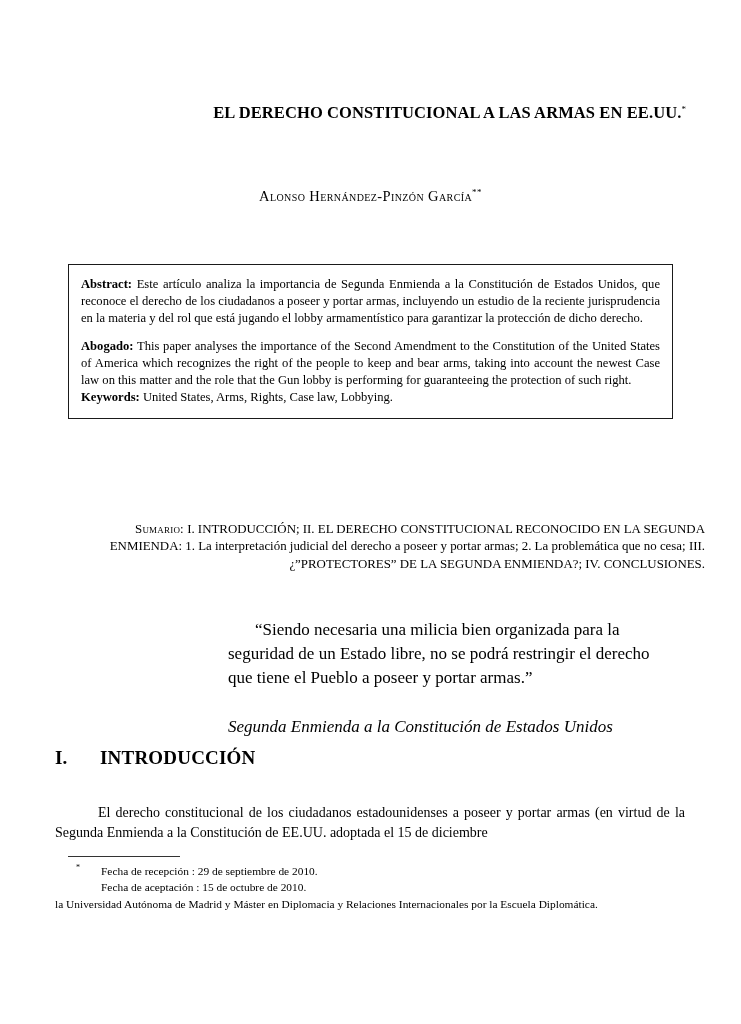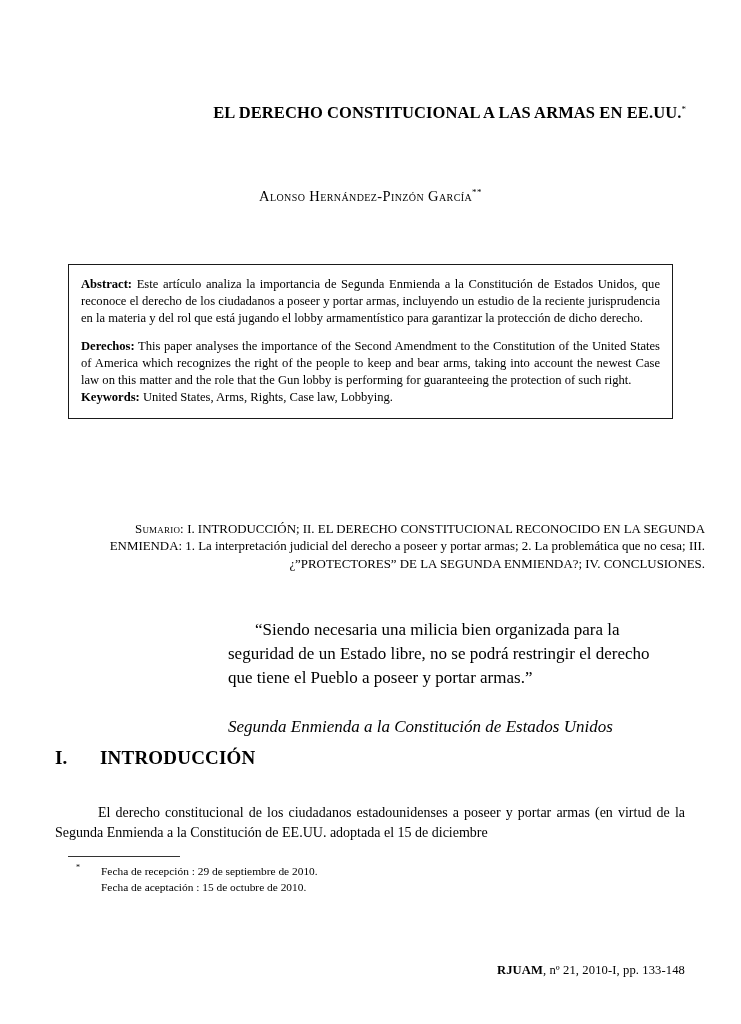--- a/index.html
+++ b/index.html
@@ -210,21 +210,21 @@
 
   <h1 class="doc-title"><span>EL DERECHO CONSTITUCIONAL A LAS ARMAS EN EE.UU.</span><span class="sup">*</span></h1>
 
   <p class="author-line"><span>Alonso Hernández-Pinzón García</span><span class="sup">**</span></p>
 
   <div class="abstract-box">
     <div class="abstract-block">
       <p><span class="lead">Abstract:</span><span> Este artículo analiza la importancia de Segunda Enmienda a la Constitución de Estados Unidos, que reconoce el derecho de los ciudadanos a poseer y portar armas, incluyendo un estudio de la reciente jurisprudencia en la materia y del rol que está jugando el lobby armamentístico para garantizar la protección de dicho derecho.</span></p>
     </div>
     <div class="abstract-block">
-      <p><span class="lead">Derechos:</span><span> This paper analyses the importance of the Second Amendment to the Constitution of the United States of America which recognizes the right of the people to keep and bear arms, taking into account the newest Case law on this matter and the role that the Gun lobby is performing for guaranteeing the protection of such right.</span></p>
+      <p><span class="lead">Abogado:</span><span> This paper analyses the importance of the Second Amendment to the Constitution of the United States of America which recognizes the right of the people to keep and bear arms, taking into account the newest Case law on this matter and the role that the Gun lobby is performing for guaranteeing the protection of such right.</span></p>
       <p><span class="lead">Keywords:</span><span> United States, Arms, Rights, Case law, Lobbying.</span></p>
     </div>
   </div>
 
   <p class="sumario"><span class="label">Sumario:</span><span> I. INTRODUCCIÓN; II. EL DERECHO CONSTITUCIONAL RECONOCIDO EN LA SEGUNDA ENMIENDA: 1. La interpretación judicial del derecho a poseer y portar armas; 2. La problemática que no cesa; III. ¿”PROTECTORES” DE LA SEGUNDA ENMIENDA?; IV. CONCLUSIONES.</span></p>
 
   <div class="epigraph">
     <p class="quote-text">“Siendo necesaria una milicia bien organizada para la seguridad de un Estado libre, no se podrá restringir el derecho que tiene el Pueblo a poseer y portar armas.”</p>
     <p class="attribution">Segunda Enmienda a la Constitución de Estados Unidos</p>
   </div>
@@ -234,17 +234,17 @@
   <p class="body-par">El derecho constitucional de los ciudadanos estadounidenses a poseer y portar armas (en virtud de la Segunda Enmienda a la Constitución de EE.UU. adoptada el 15 de diciembre</p>
 
   <div class="footnotes">
     <div class="fn-rule"></div>
 
     <p class="fn-item"><span class="marker">*</span><span>Fecha de recepción : 29 de septiembre de 2010.</span></p>
 
     <p class="fn-item"><span class="marker blank"></span><span>Fecha de aceptación : 15 de octubre de 2010.</span></p>
 
 
+    <p class="fn-cont">la Universidad Autónoma de Madrid y Máster en Diplomacia y Relaciones Internacionales por la Escuela Diplomática.</p>
   </div>
 
-  <p class="footer-cite"><span class="journal">RJUAM</span><span>, nº 21, 2010-I, pp. 133-148</span></p>
 
 </div>
 
 </body></html>

